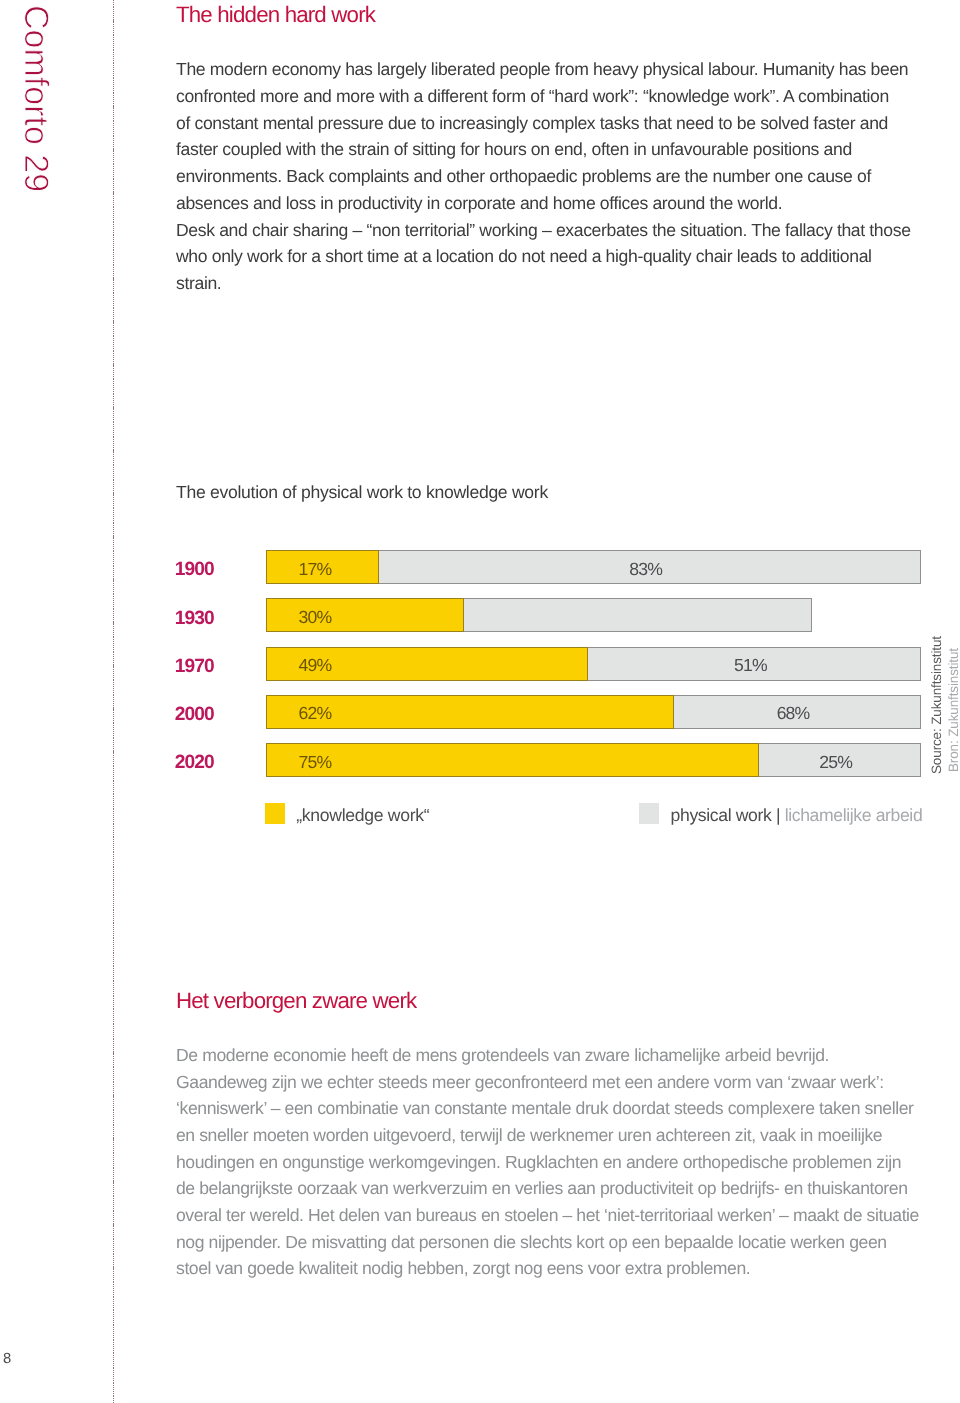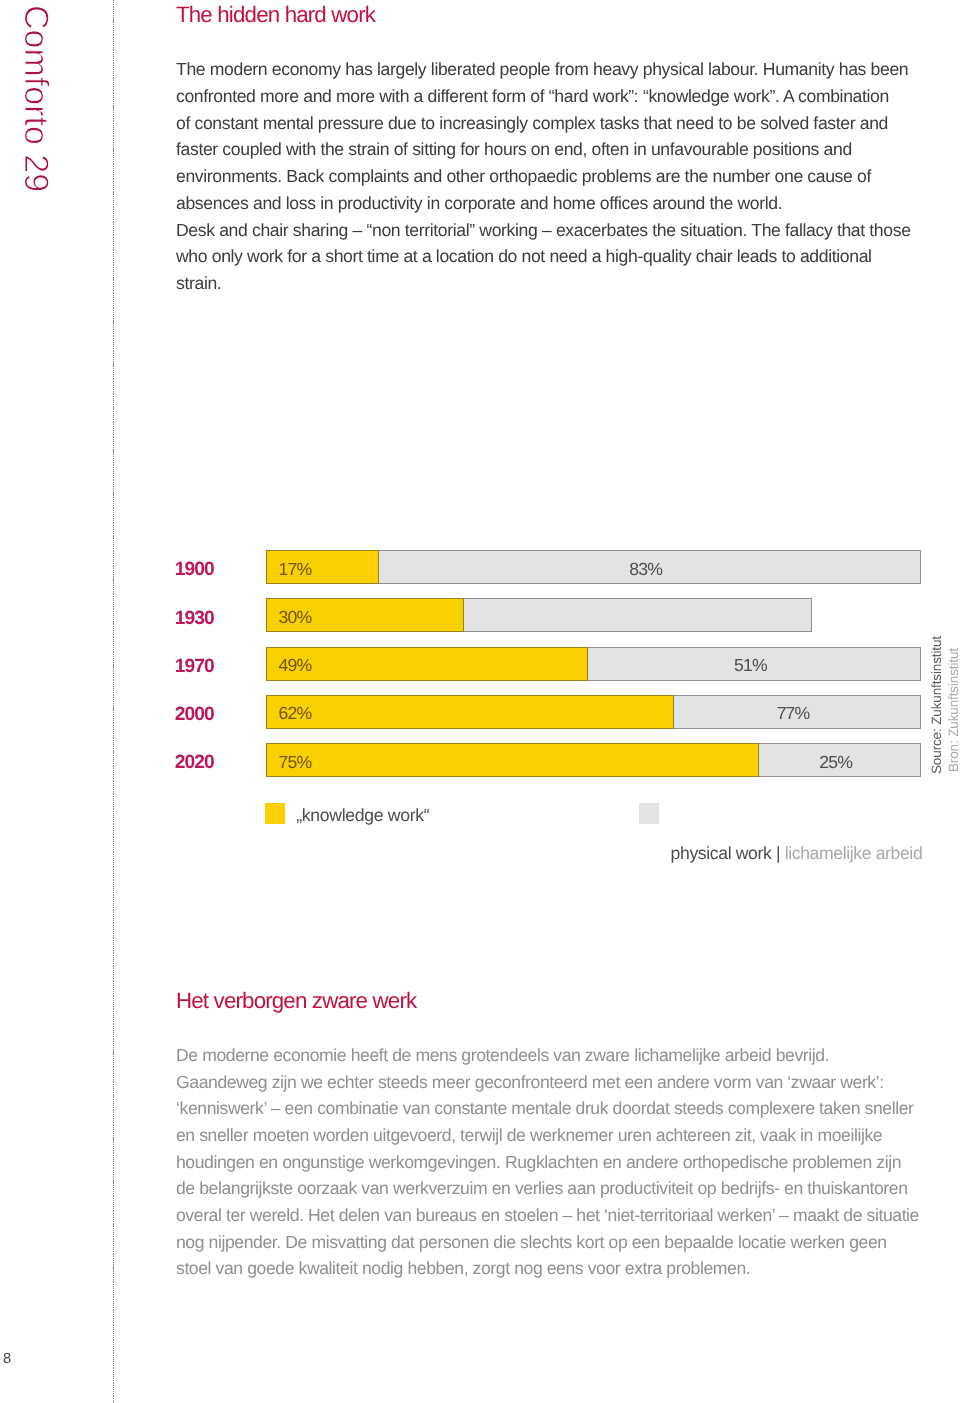--- a/index.html
+++ b/index.html
@@ -11,21 +11,21 @@
   .pageno{position:absolute;color:#4a4a4a;}
   .h-red{position:absolute;color:#c5113f;font-weight:normal;}
   .body-en{position:absolute;color:#3c3c3c;}
   .body-nl{position:absolute;color:#8e9092;}
   .chart-title{position:absolute;color:#3c3c3c;}
   .chart-sub{position:absolute;color:#a4a6a8;}
   .bar-label{position:absolute;color:#be185d;font-weight:bold;}
   .bar-track{position:absolute;background:#e2e3e3;border:1px solid #909090;box-sizing:border-box;}
   .bar-fill{position:absolute;left:-1px;top:-1px;bottom:-1px;background:#fbd000;
     border:1px solid #9a8018;box-sizing:border-box;}
-  .bar-pct-y{position:absolute;color:#4a3b00;}
+  .bar-pct-y{position:absolute;color:#4a3b00;margin-left:20px;}
   .bar-pct-g{position:absolute;color:#3c3c3c;}
   .legend-sw{position:absolute;}
   .legend-tx{position:absolute;}
   .src{position:absolute;white-space:nowrap;transform-origin:0 0;}
 
   
   .brand{left:17px;top:5px;font-size:34px;line-height:38px;font-weight:400;
     -webkit-text-stroke:0.85px #ffffff;
     transform-origin:0 0;transform:rotate(90deg) translateY(-38px);}
   .pageno{left:3px;top:1350.9px;font-size:14.8px;line-height:16px;color:#4a4a4c;}
@@ -36,21 +36,21 @@
   .chart-sub{left:176px;top:508.2px;font-size:17.6px;letter-spacing:-0.41px;}
   #nlh{left:176px;top:988px;font-size:22.3px;letter-spacing:-0.83px;}
   #nlb{left:176px;top:1041.8px;width:790px;font-size:17.6px;line-height:26.7px;letter-spacing:-0.41px;}
 
   .bar-label{font-size:19.2px;line-height:20px;letter-spacing:-0.9px;}
   .bar-pct-y{font-size:17.6px;color:#6b5500;top:7.6px;letter-spacing:-0.8px;}
   .bar-pct-g{font-size:17.6px;color:#4d4d4f;top:7.6px;text-align:center;letter-spacing:-0.8px;padding-right:8px;box-sizing:border-box;}
   .lsw1{left:265px;top:802.9px;width:20.4px;height:20.9px;background:#fbd000;}
   .ltx1{left:296.3px;top:804.6px;font-size:17.6px;color:#4d4d4f;letter-spacing:-0.3px;}
   .lsw2{left:638.7px;top:802.9px;width:20.4px;height:20.9px;background:#e2e3e3;}
-  .ltx2{left:670.6px;top:804.6px;font-size:17.6px;letter-spacing:-0.37px;margin-top:38px;}
+  .ltx2{left:670.6px;top:804.6px;font-size:17.6px;letter-spacing:-0.37px;}
   .ldark{color:#4d4d4f;}
   .lgrey{color:#a7a9ac;white-space:pre;}
   .src{font-size:13.5px;line-height:14px;letter-spacing:-0.13px;}
   .src-en{left:930px;top:773.5px;color:#58595b;transform:rotate(-90deg);transform-origin:0 0;}
   .src-nl{left:947px;top:771.5px;color:#a7a9ac;transform:rotate(-90deg);transform-origin:0 0;}
 </style>
 </head>
 <body>
 
 <div class="page">
@@ -64,20 +64,21 @@
       <div class="tline">confronted more and more with a different form of “hard work”: “knowledge work”. A combination</div>
       <div class="tline">of constant mental pressure due to increasingly complex tasks that need to be solved faster and</div>
       <div class="tline">faster coupled with the strain of sitting for hours on end, often in unfavourable positions and</div>
       <div class="tline">environments. Back complaints and other orthopaedic problems are the number one cause of</div>
       <div class="tline">absences and loss in productivity in corporate and home offices around the world.</div>
       <div class="tline">Desk and chair sharing – “non territorial” working – exacerbates the situation. The fallacy that those</div>
       <div class="tline">who only work for a short time at a location do not need a high-quality chair leads to additional</div>
       <div class="tline">strain.</div>
     </div>
 
+  <div class="chart-title">The evolution of physical work to knowledge work</div>
   <div id="chart">
     <div class="bar-rows">
         <div class="bar-label" style="left: 174.7px; top: 560.2px;">1900</div>
         <div class="bar-track" style="left: 265.5px; top: 550px; width: 655px; height: 34px;">
           <div class="bar-fill" style="width: 113.35px;"></div>
           <span class="bar-pct-y" style="left: 12px;">17%</span>
           <span class="bar-pct-g" style="left: 111.35px; width: 543.65px;">83%</span>
         </div>
         <div class="bar-label" style="left: 174.7px; top: 608.5px;">1930</div>
         <div class="bar-track" style="left: 265.5px; top: 598.3px; width: 546px; height: 34px;">
@@ -87,21 +88,21 @@
         <div class="bar-label" style="left: 174.7px; top: 656.8px;">1970</div>
         <div class="bar-track" style="left: 265.5px; top: 646.6px; width: 655px; height: 34px;">
           <div class="bar-fill" style="width: 322.95px;"></div>
           <span class="bar-pct-y" style="left: 12px;">49%</span>
           <span class="bar-pct-g" style="left: 320.95px; width: 334.05px;">51%</span>
         </div>
         <div class="bar-label" style="left: 174.7px; top: 705.1px;">2000</div>
         <div class="bar-track" style="left: 265.5px; top: 694.9px; width: 655px; height: 34px;">
           <div class="bar-fill" style="width: 408.1px;"></div>
           <span class="bar-pct-y" style="left: 12px;">62%</span>
-          <span class="bar-pct-g" style="left: 406.1px; width: 248.9px;">77%</span>
+          <span class="bar-pct-g" style="left: 406.1px; width: 248.9px;">68%</span>
         </div>
         <div class="bar-label" style="left: 174.7px; top: 753.4px;">2020</div>
         <div class="bar-track" style="left: 265.5px; top: 743.2px; width: 655px; height: 34px;">
           <div class="bar-fill" style="width: 493.25px;"></div>
           <span class="bar-pct-y" style="left: 12px;">75%</span>
           <span class="bar-pct-g" style="left: 491.25px; width: 163.75px;">25%</span>
         </div>
       </div>
     <div class="legend">
       <span class="legend-sw lsw1"></span>

